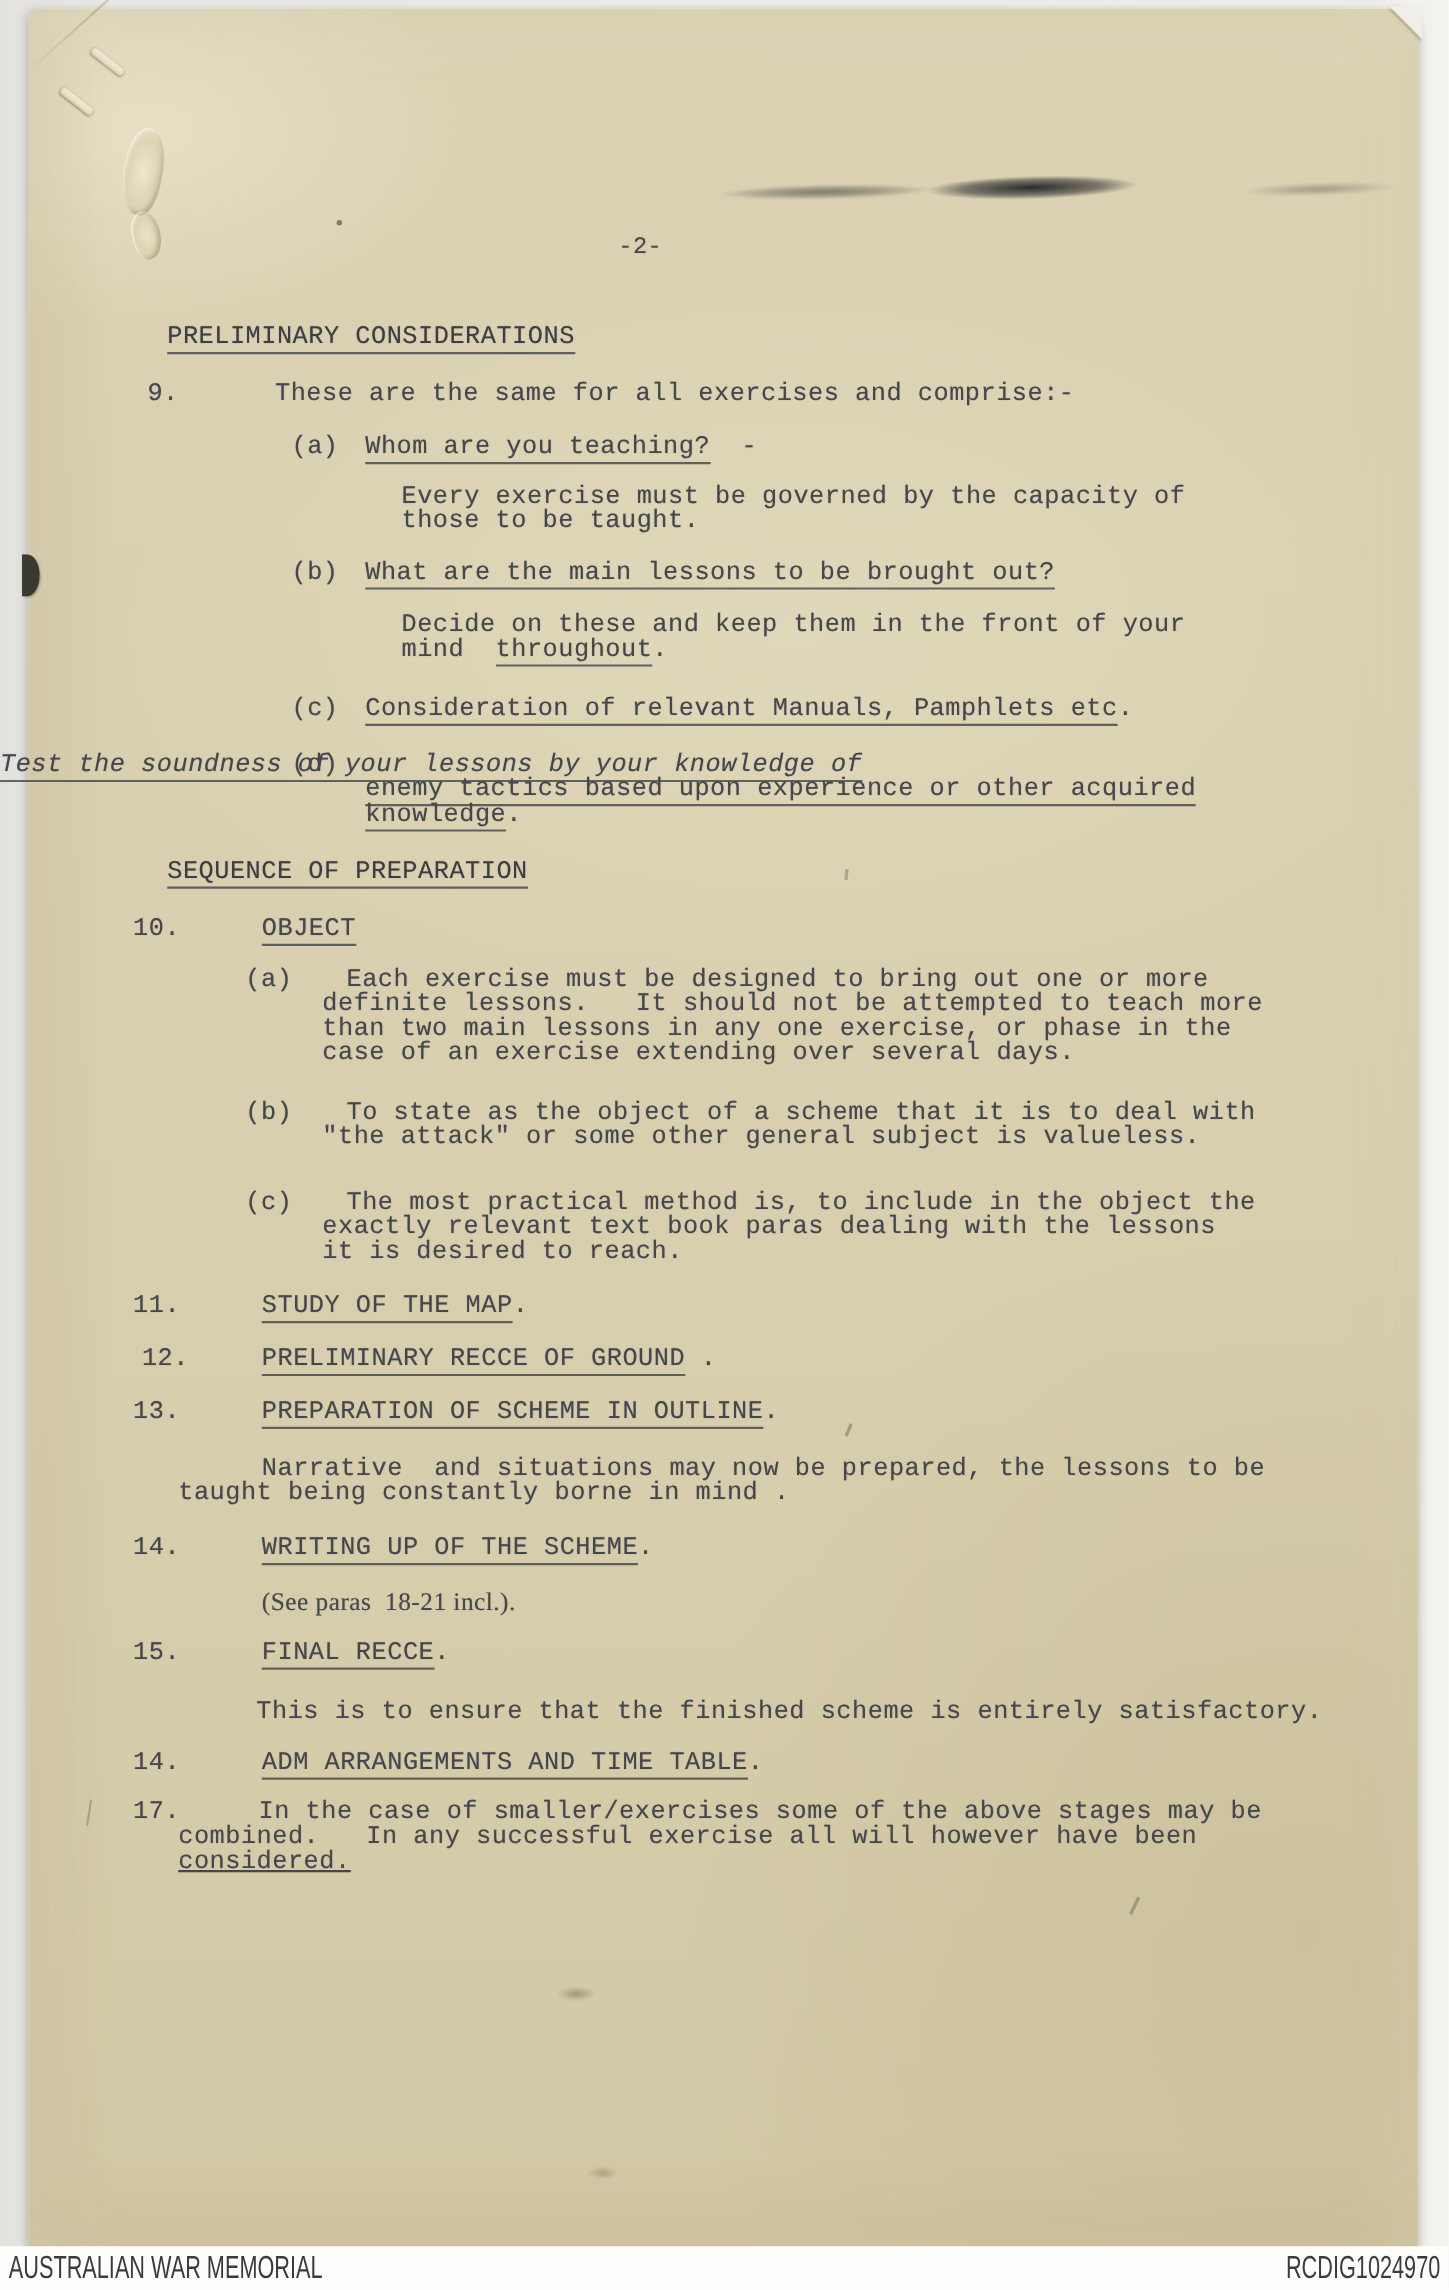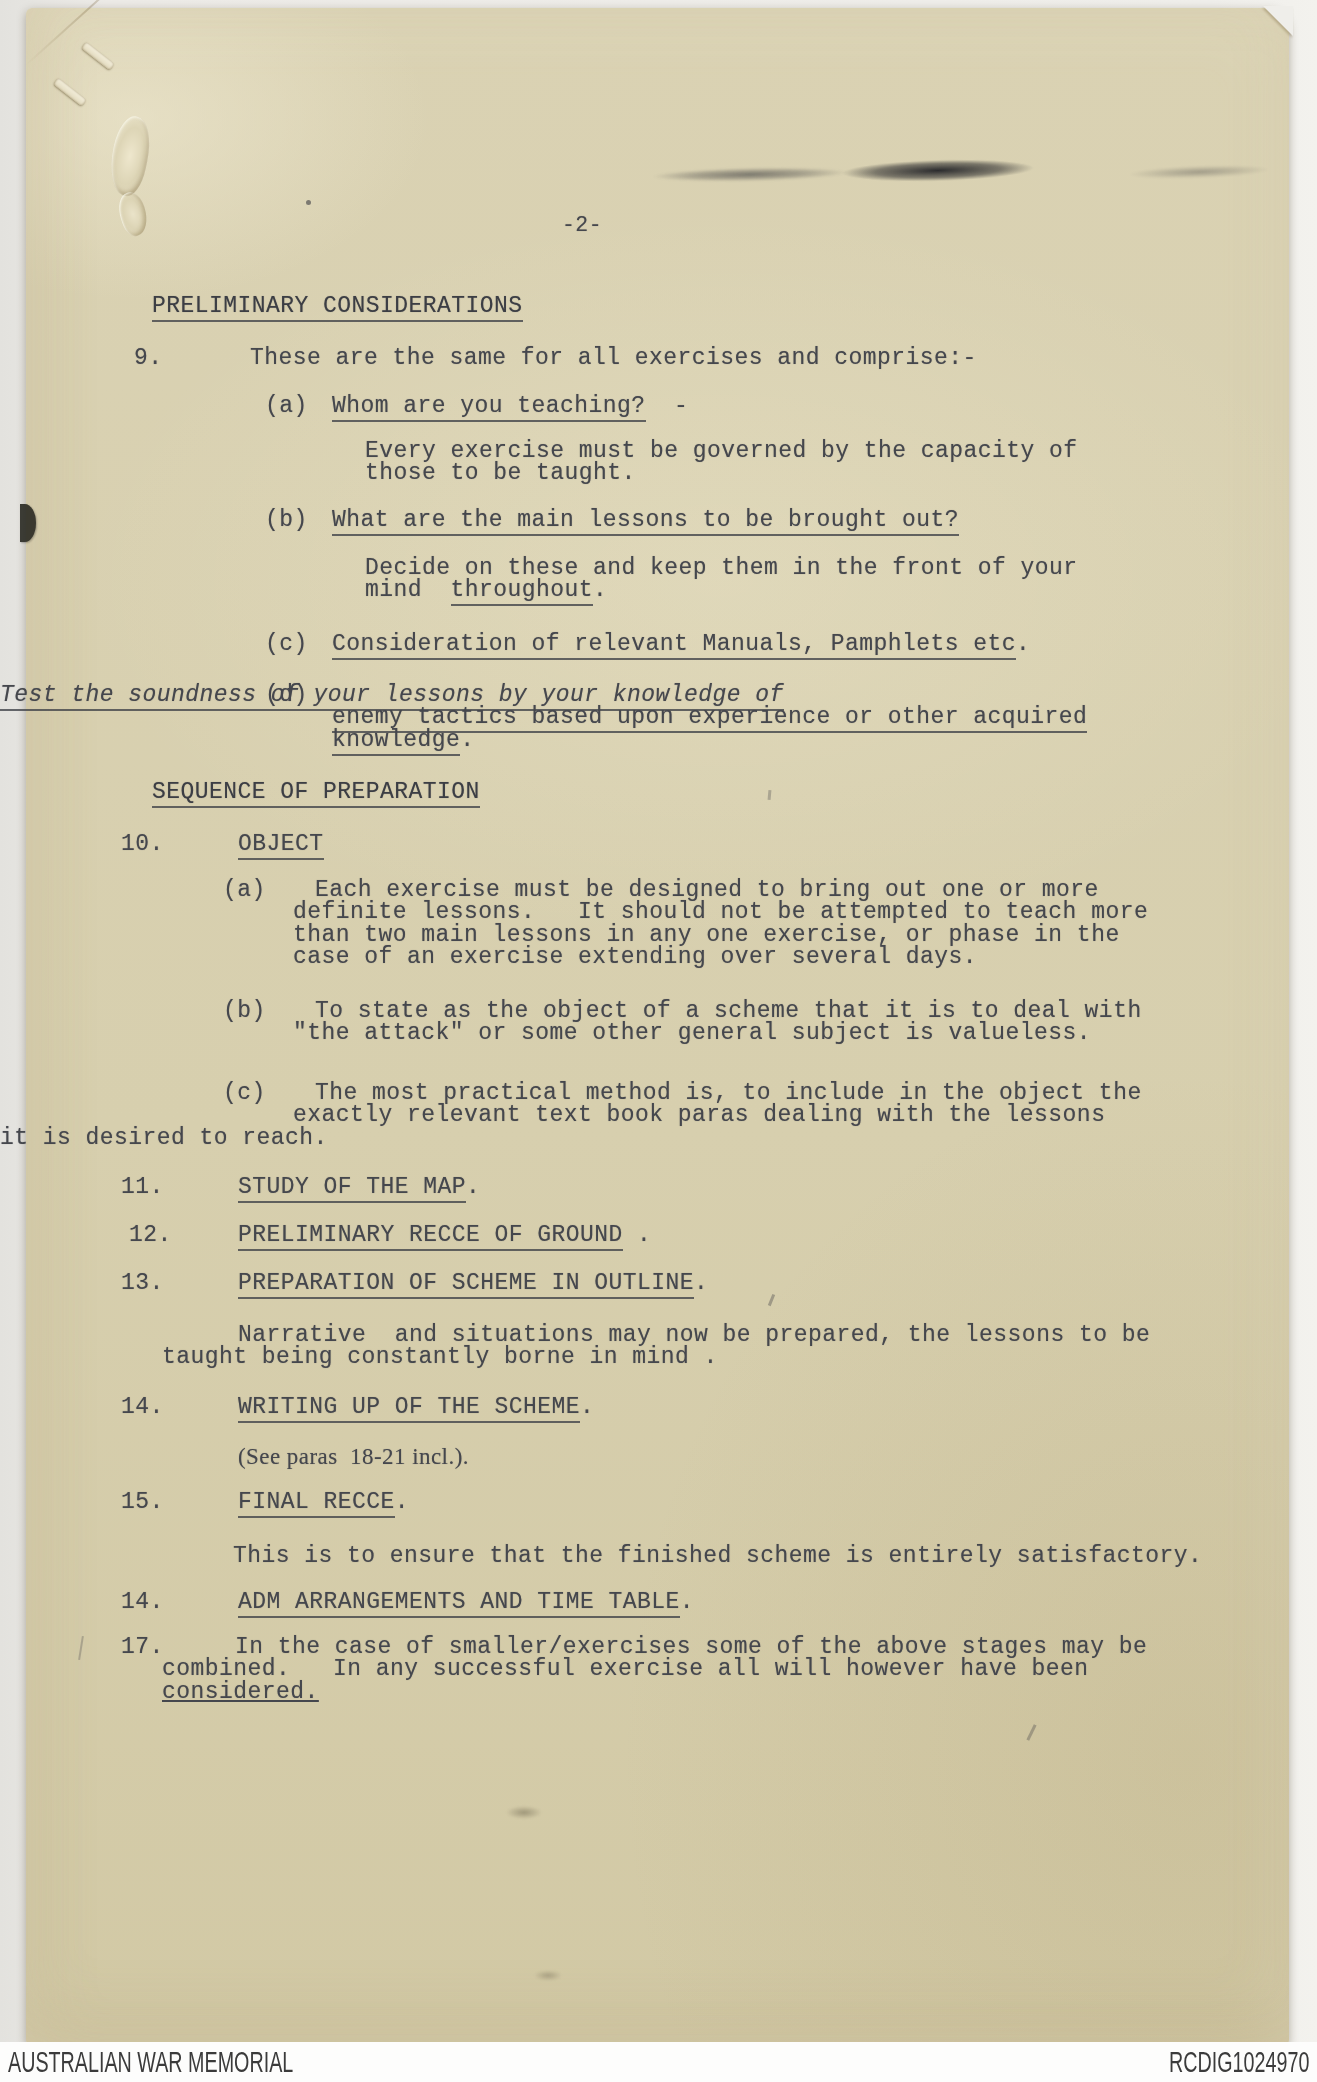--- a/index.html
+++ b/index.html
@@ -163,21 +163,21 @@
       </div>
       <div class="blk" style="top: 1000px;">
         <span class="mark" style="left: 223px;">(b)</span>
         <div class="tline" style="margin-left: 315px;"><span>To state as the object of a scheme that it is to deal with</span></div>
         <div class="tline" style="margin-left: 293px;"><span>"the attack" or some other general subject is valueless.</span></div>
       </div>
       <div class="blk" style="top: 1082px;">
         <span class="mark" style="left: 223px;">(c)</span>
         <div class="tline" style="margin-left: 315px;"><span>The most practical method is, to include in the object the</span></div>
         <div class="tline" style="margin-left: 293px;"><span>exactly relevant text book paras dealing with the lessons</span></div>
-        <div class="tline" style=""><span>it is desired to reach.</span></div>
+        <div class="tline" style="margin-left: 293px;"><span>it is desired to reach.</span></div>
       </div>
       <div class="blk" style="top: 1176px;">
         <span class="mark" style="left: 121px;">11.</span>
         <div class="tline" style="margin-left: 238px;"><span class="u">STUDY OF THE MAP</span><span>.</span></div>
       </div>
       <div class="blk" style="top: 1224px;">
         <span class="mark" style="left: 129px;">12.</span>
         <div class="tline" style="margin-left: 238px;"><span class="u">PRELIMINARY RECCE OF GROUND</span><span> .</span></div>
       </div>
       <div class="blk" style="top: 1272px;">

